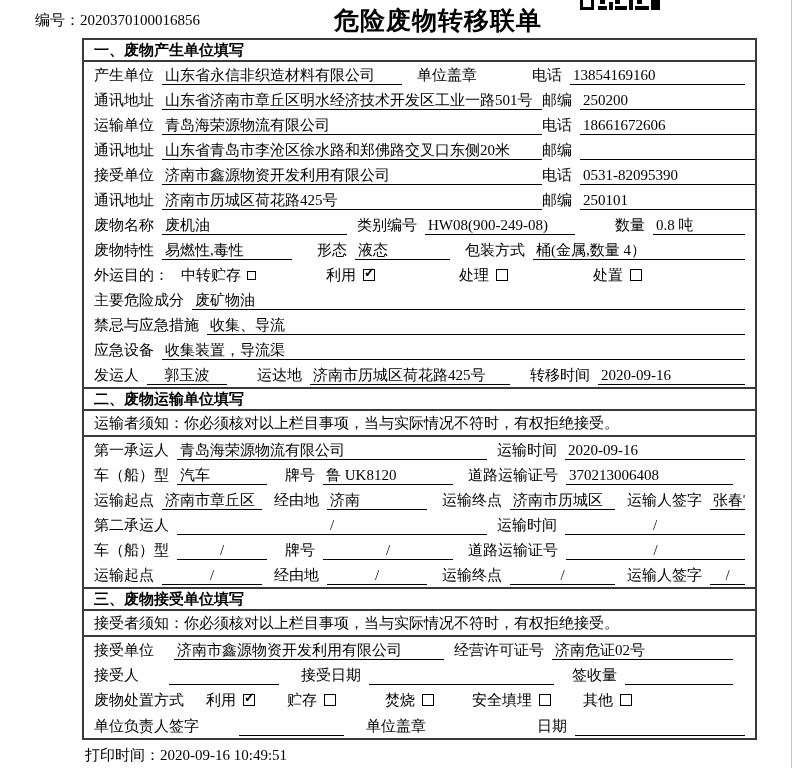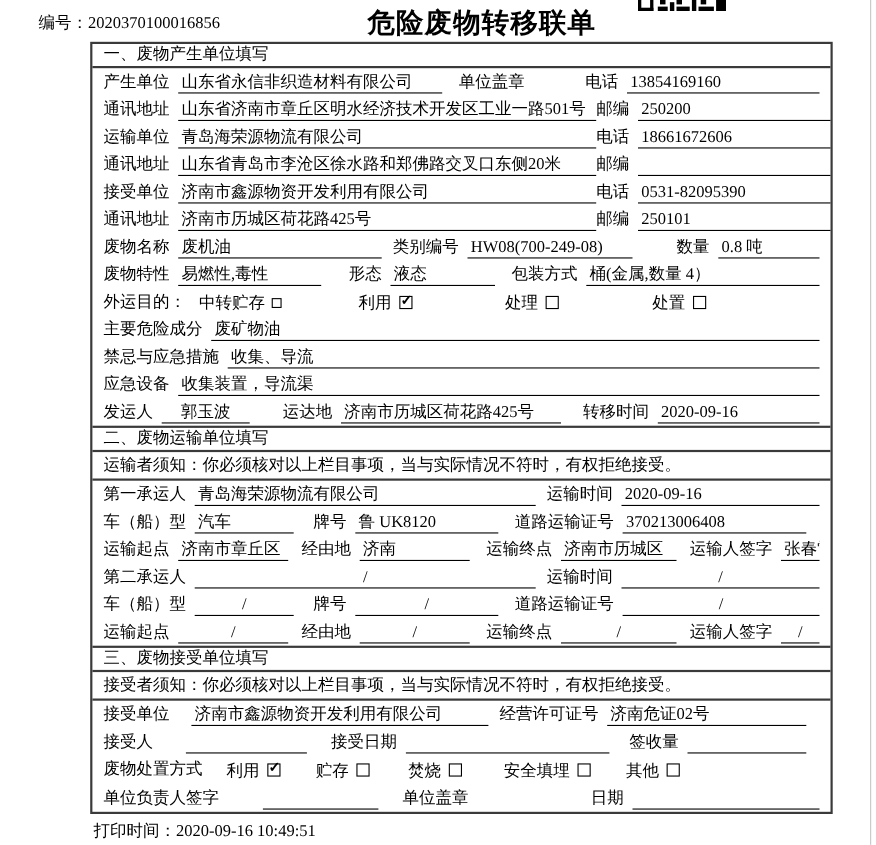--- a/index.html
+++ b/index.html
@@ -10,21 +10,21 @@
   .page-edge { position:absolute; right:4px; top:0; width:1px; height:768px; background:#c6c6c6; }
   .header { position:relative; height:38px; }
   .serial { position:absolute; left:35px; top:11px; font-size:15px; white-space:nowrap; }
   .title  { position:absolute; left:438px; top:4px; transform:translateX(-50%);
             font-size:25px; font-weight:bold; white-space:nowrap; letter-spacing:1px; }
   .qr { position:absolute; left:580px; top:0; width:80px; height:10px; }
 
   .form { position:absolute; left:82px; top:38px; width:675px; box-sizing:border-box;
           border:2px solid #3a3a3a; background:#fff; }
   .sec-header { box-sizing:border-box; height:22px; padding:1px 10px 0;
-                font-size:15px; font-weight:normal; border-bottom:2px solid #3a3a3a;
+                font-size:15px; font-weight:bold; border-bottom:2px solid #3a3a3a;
                 line-height:19px; }
   .sec-header.mid { height:24px; border-top:2px solid #3a3a3a; }
   .note-row { box-sizing:border-box; height:26px; padding:3px 10px 17px; font-size:15px;
               border-bottom:2px solid #3a3a3a; line-height:19px; }
   .row { display:flex; align-items:flex-end; box-sizing:border-box; height:25px;
          padding:0 10px 2px; font-size:15px; }
   .row.tall { height:26px; }
   .lbl { white-space:nowrap; flex:0 0 auto; height:20px; line-height:20px; }
   .val { border-bottom:1px solid #000; white-space:nowrap; padding:0 3px;
          margin-left:8px; flex:0 0 auto; box-sizing:border-box; height:20px;
@@ -32,21 +32,21 @@
   .val.flex { flex:1 1 auto; }
   .ctr { text-align:center; }
   .mr12 { margin-right:12px; }
   .mauto { margin-left:auto; }
   .w80{width:80px}.w90{width:90px}.w95{width:95px}.w100{width:100px}.w105{width:105px}
   .w110{width:110px}.w130{width:130px}.w150{width:150px}.w170{width:170px}.w175{width:175px}
   .w185{width:185px}.w200{width:200px}.w240{width:240px}.w270{width:270px}.w310{width:310px}
   .w380{width:380px}
   .m10{margin-left:10px}.m12{margin-left:12px}.m15{margin-left:15px}.m18{margin-left:18px}
   .m20{margin-left:20px}.m22{margin-left:22px}.m25{margin-left:25px}.m30{margin-left:30px}
-  .m32{margin-left:32px}.m35{margin-left:35px}.m38{margin-left:38px}.m40{margin-left:40px}
+  .m32{margin-left:32px}.m35{margin-left:49px}.m38{margin-left:38px}.m40{margin-left:40px}
   .m60{margin-left:84px}.m70{margin-left:70px}.m85{margin-left:85px}
 
   .opt { display:flex; align-items:center; height:20px; flex:0 0 auto; }
   .cb { display:inline-block; width:12px; height:12px; border:1px solid #000;
         margin-left:7px; position:relative; box-sizing:border-box; background:#fff; }
   .cb.small { width:9px; height:9px; margin-left:6px; }
   .cb.checked::after { content:"✓"; position:absolute; left:0px; top:-5px;
         font-size:13px; font-weight:bold; }
   .print-line { position:absolute; left:85px; top:746px; font-size:15px; white-space:nowrap; }
 </style>
@@ -120,21 +120,21 @@
     <span class="lbl">通讯地址</span>
     <span class="val w380">济南市历城区荷花路425号</span>
     <span class="lbl mauto">邮编</span>
     <span class="val w175">250101</span>
   </div>
 
   <div class="row">
     <span class="lbl">废物名称</span>
     <span class="val w185">废机油</span>
     <span class="lbl m10">类别编号</span>
-    <span class="val w150">HW08(700-249-08)</span>
+    <span class="val w150">HW08(900-249-08)</span>
     <span class="lbl m40">数量</span>
     <span class="val flex">0.8 吨</span>
   </div>
 
   <div class="row">
     <span class="lbl">废物特性</span>
     <span class="val w130">易燃性,毒性</span>
     <span class="lbl m25">形态</span>
     <span class="val w95">液态</span>
     <span class="lbl m15">包装方式</span>

